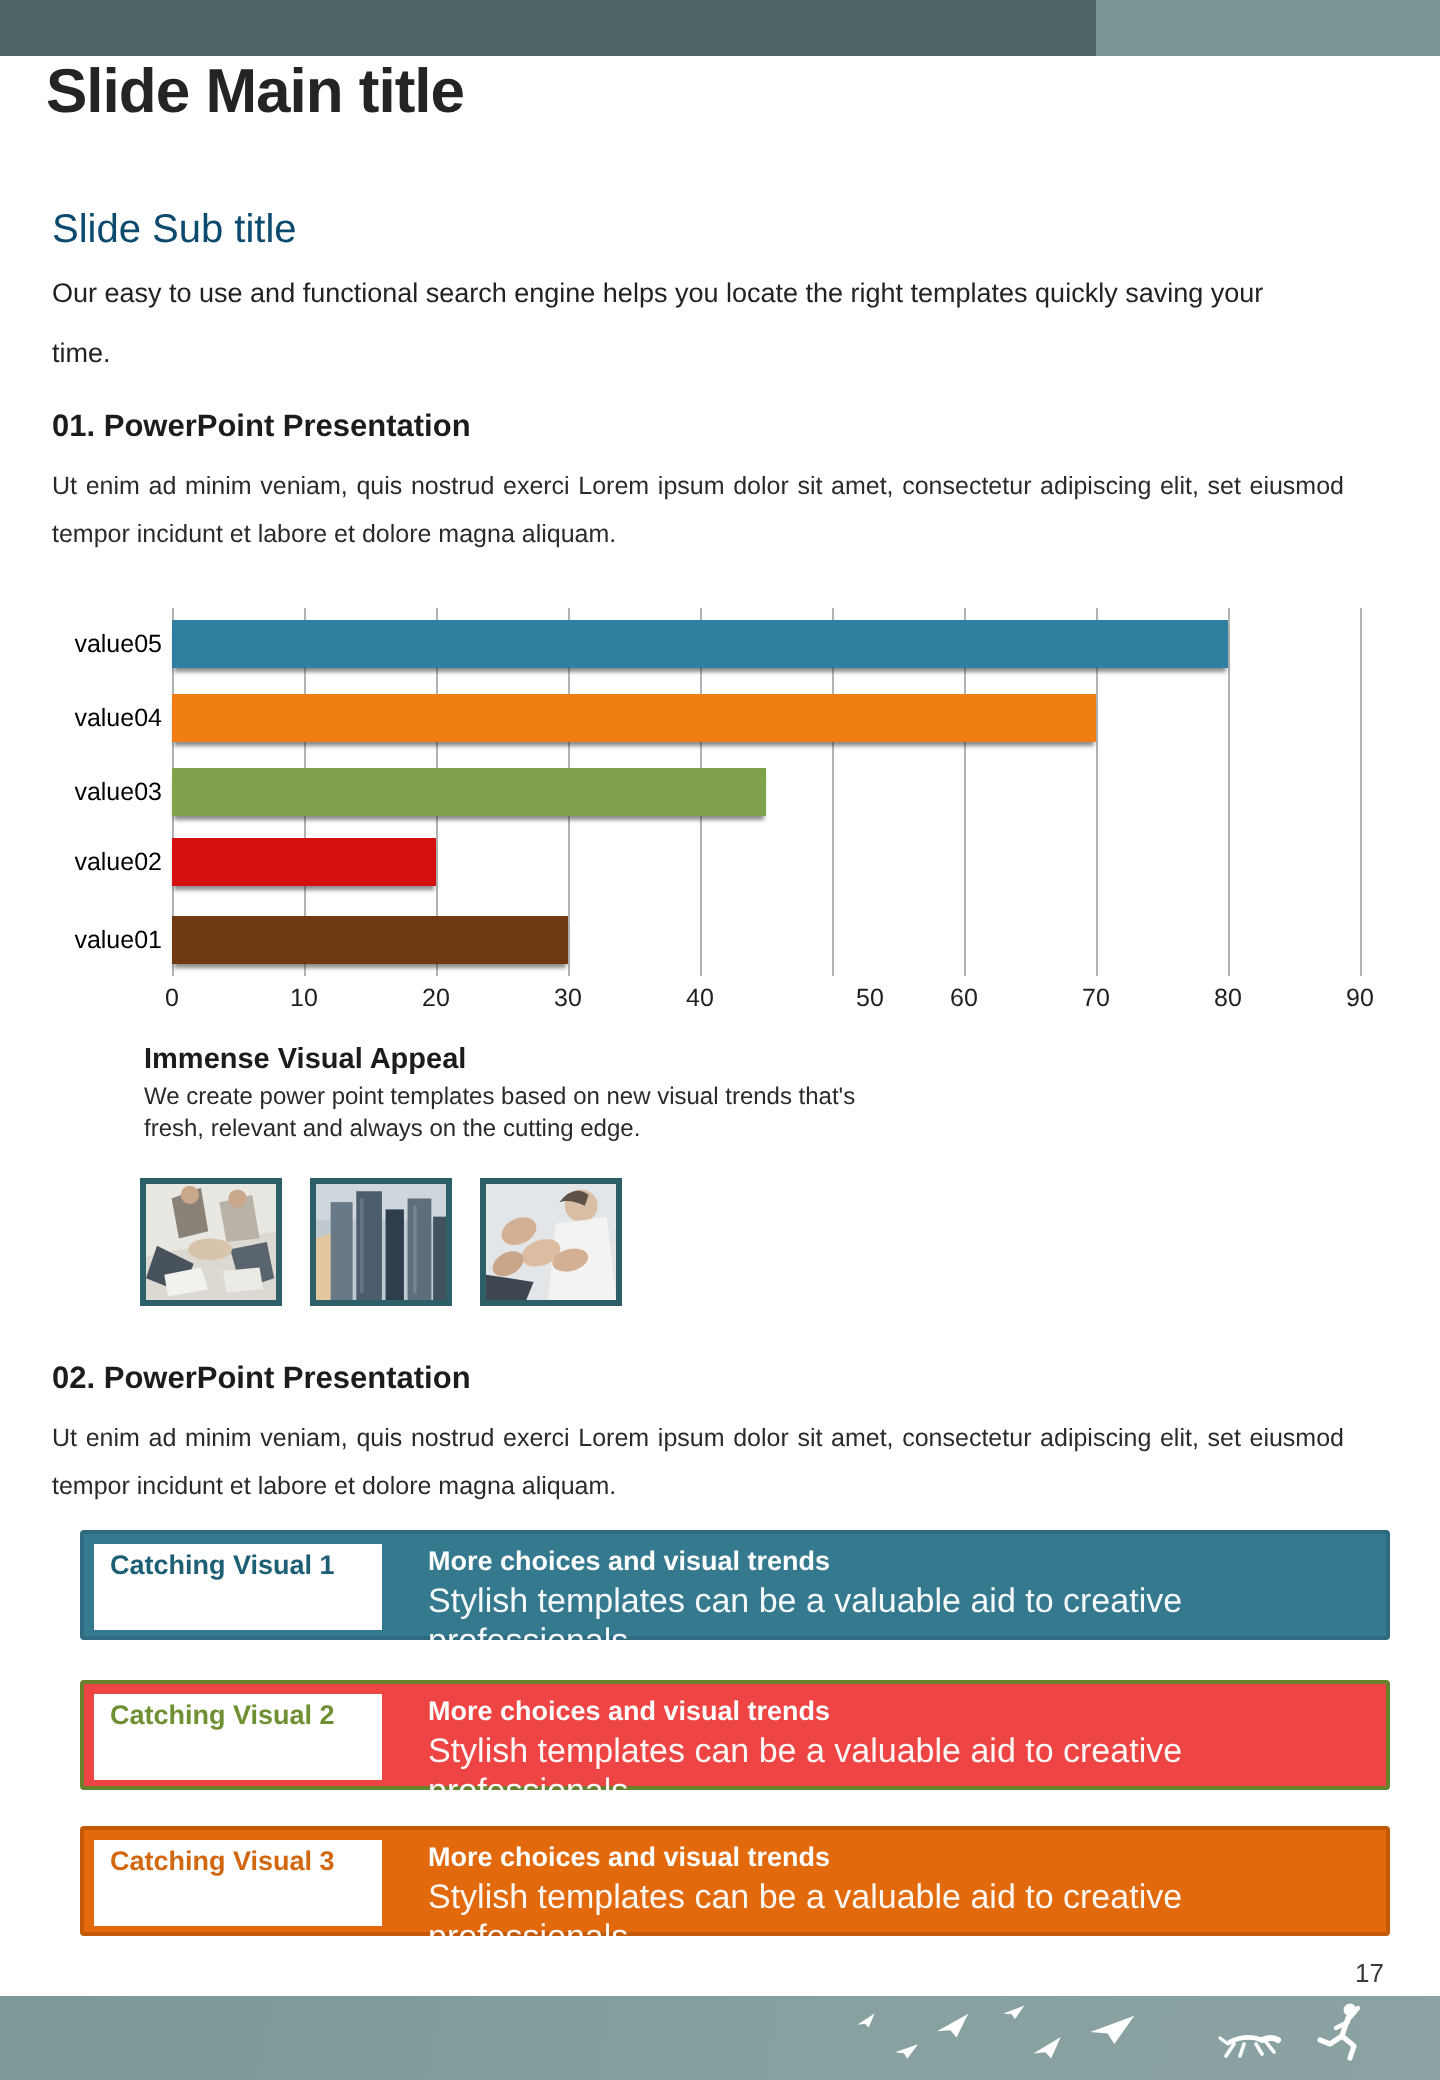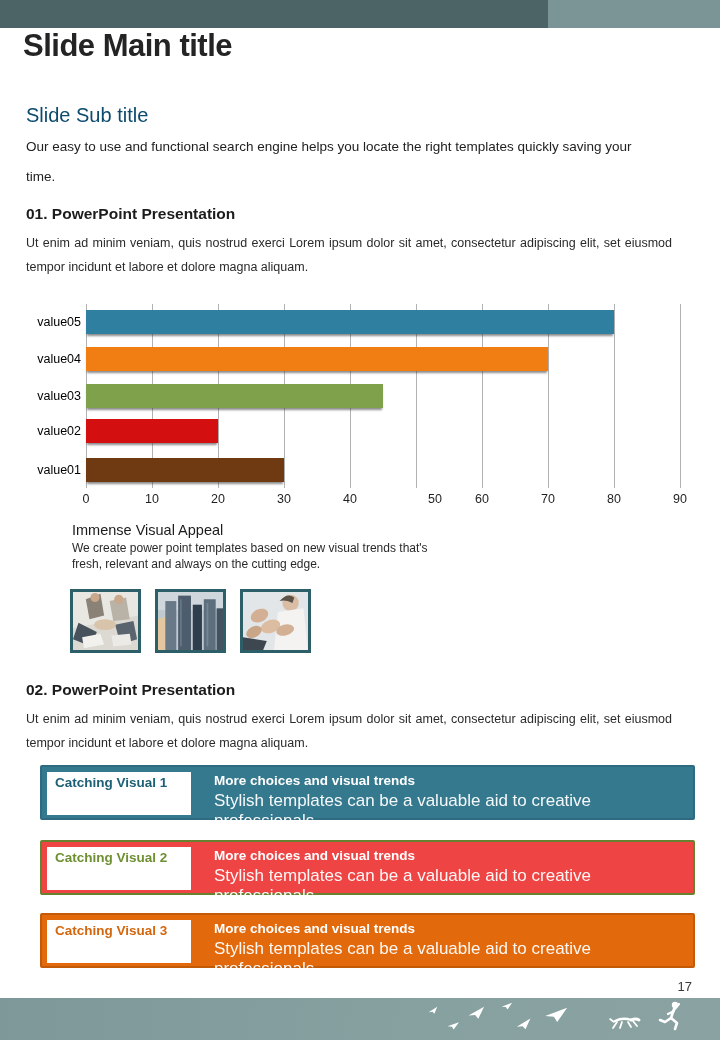--- a/index.html
+++ b/index.html
@@ -26,21 +26,21 @@
   .chart { position:absolute; left:0; top:300px; width:720px; height:215px; }
   .chart-plot { position:absolute; left:86px; top:4px; width:595px; height:184px;
     background-image:repeating-linear-gradient(to right,#b2b2b2 0,#b2b2b2 1px,transparent 1px,transparent 66px); }
   .chart-row { position:absolute; left:0; height:24px; width:100%; }
   .chart-row .bar { position:absolute; left:1px; top:0; height:24px; box-shadow:0 3px 2px -1px rgba(45,45,45,0.55); }
   .chart-label { position:absolute; right:639px; width:80px; text-align:right; font-size:12.5px; color:#000000; line-height:24px; }
   .chart-ticks { position:absolute; left:86px; top:192px; width:595px; height:20px; }
   .chart-tick { position:absolute; top:0; transform:translateX(-50%); font-size:12.5px; color:#1f1f1f; }
 
   
-  .appeal-heading { position:absolute; left:72px; top:522px; font-size:14.5px; font-weight:normal; color:#1c1c1c; }
+  .appeal-heading { position:absolute; left:72px; top:522px; font-size:14.5px; font-weight:bold; color:#1c1c1c; }
   .appeal-desc { position:absolute; left:72px; top:540px; width:370px; font-size:12px; line-height:1.35; color:#2a2a2a; }
 
   
   .thumbs { position:absolute; left:70px; top:589px; display:flex; gap:14px; }
   .thumb { width:71px; height:64px; border:3px solid #2c5f68; background:#dfe3e4; }
   .thumb svg { display:block; width:100%; height:100%; }
 
   
   .banner { position:absolute; left:40px; width:655px; height:55px; border:2px solid; border-radius:2px; }
   .banner-label-box { position:absolute; left:5px; top:5px; width:144px; height:43px; background:#fff; }

